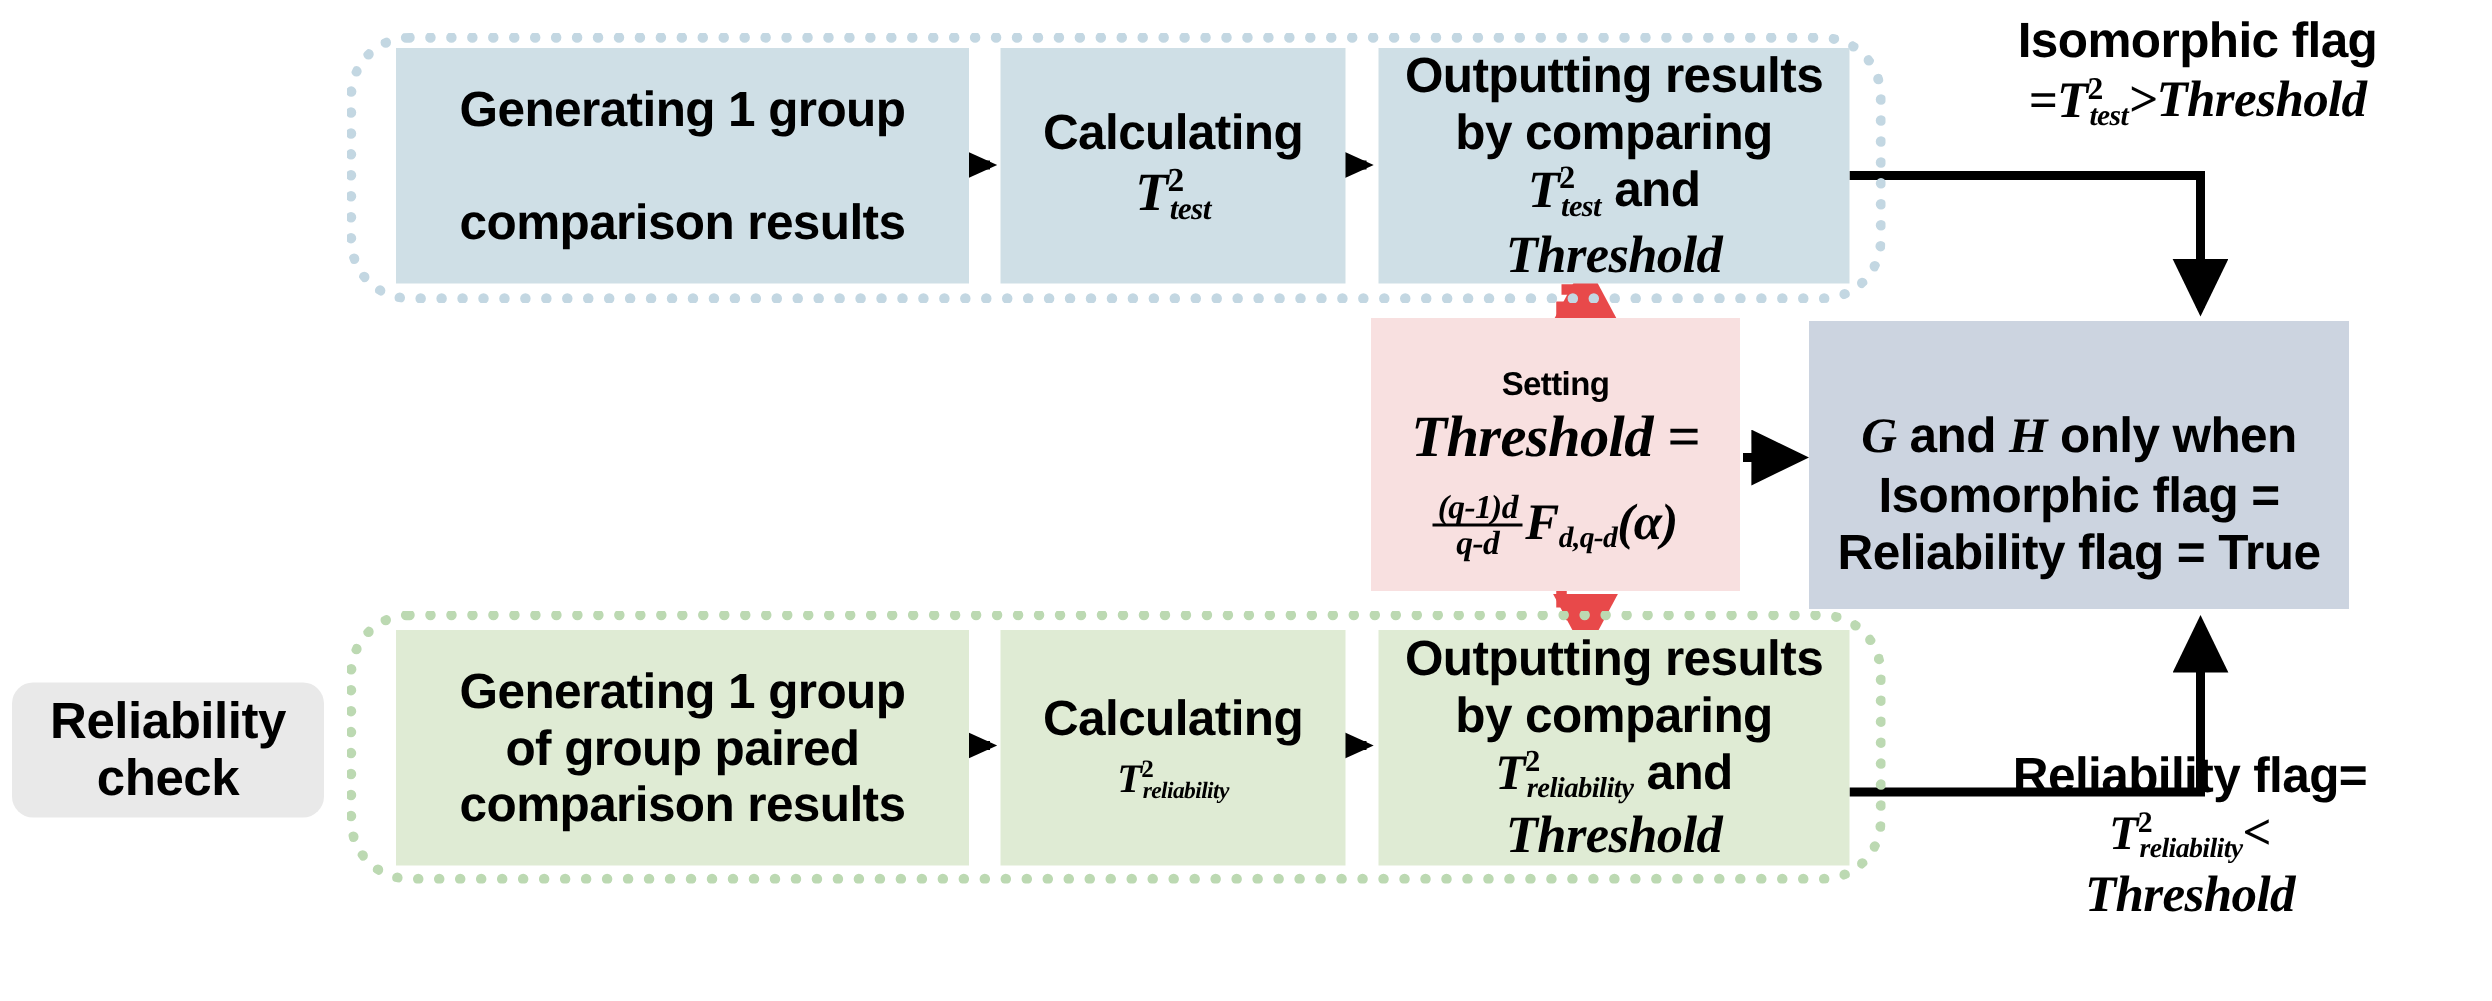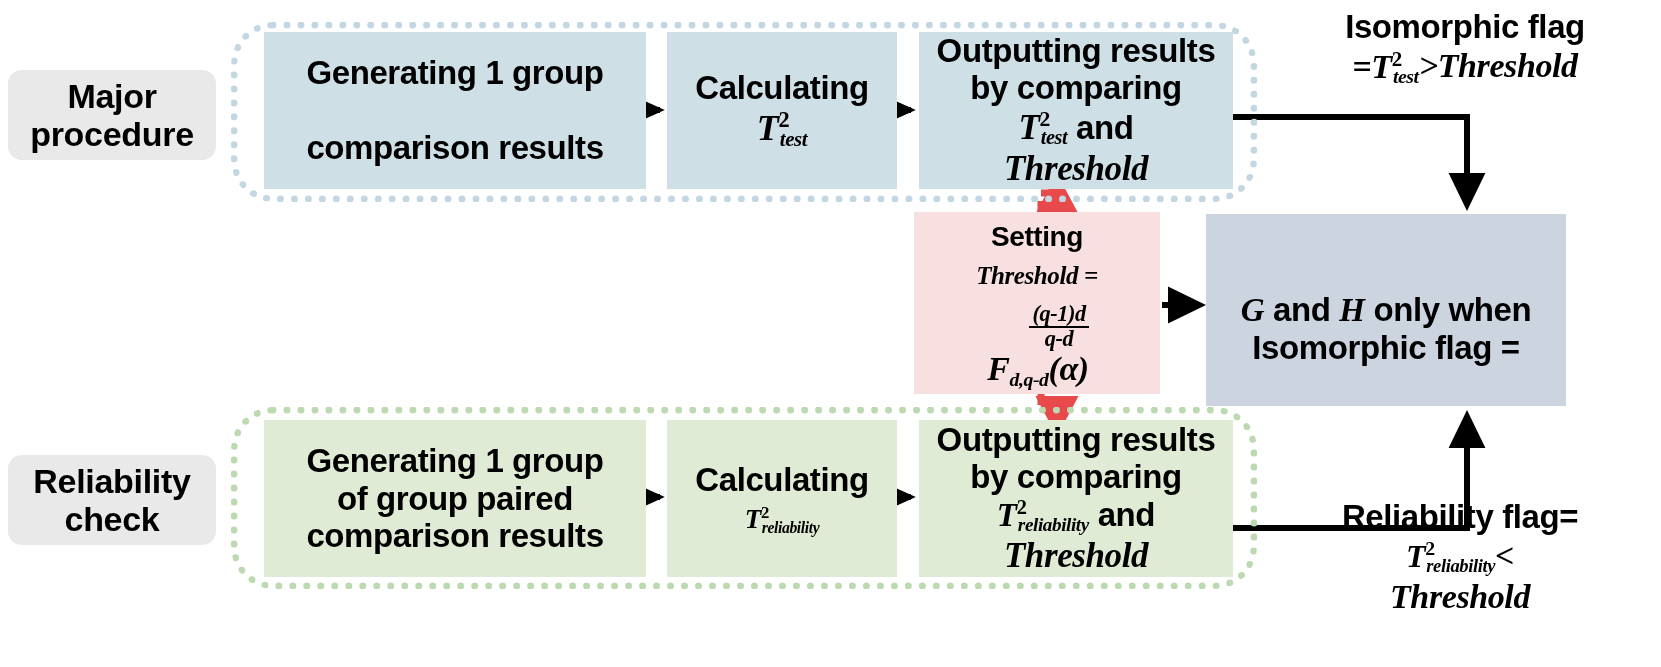--- a/index.html
+++ b/index.html
@@ -103,26 +103,20 @@
 
     <g>
       <path d="M1041,212 L1041,193 L1057,193 L1057,182" fill="none" stroke="#e8494a" stroke-width="7" stroke-dasharray="11 8" marker-end="url(#ahr)"></path>
     </g>
 
     <g>
       <path d="M1041,394 L1041,410 L1057,410 L1057,428" fill="none" stroke="#e8494a" stroke-width="7" stroke-dasharray="11 8" marker-end="url(#ahr)"></path>
     </g>
   </svg>
 
-  <div class="abs side-label" style="left:8px;top:70px;width:208px;height:90px;">
-    <span>
-      <span>Major</span><br>
-      <span>procedure</span>
-    </span>
-  </div>
 
   <div class="abs side-label" style="left:8px;top:455px;width:208px;height:90px;">
     <span>
       <span>Reliability</span><br>
       <span>check</span>
     </span>
   </div>
 
   <div class="abs group group-major" style="left:231px;top:22px;width:1026px;height:180px;"></div>
 
@@ -177,45 +171,46 @@
       <span>Outputting results</span><br>
       <span>by comparing</span><br>
       <span class="mi" style="font-size:33px;">
         <span>T</span><sup class="pw">2</sup><sub class="sb">reliability</sub></span><span style="font-family:'Liberation Sans',sans-serif;font-style:normal;">&nbsp;<span>and</span></span><br>
       <span class="mroman" style="font-size:35px;">Threshold</span>
     </span>
   </div>
 
   <div class="abs pbox pbox-pink" style="left:914px;top:212px;width:246px;height:182px;">
     <span style="display:block;">
-      <span style="font-size:28px;">Setting</span><br>
-      <span class="mroman" style="font-size:25px;">
+      <span style="font-size:22px;">Setting</span><br>
+      <span class="mroman" style="font-size:39px;">
         <span>Threshold</span>
         <span>=</span>
       </span><br>
-      <span style="display:inline-flex;align-items:flex-end;justify-content:center;font-size:31px;flex-direction:column;">
+      <span style="display:inline-flex;align-items:center;justify-content:center;font-size:31px;">
         <span class="frac">
           <span class="num">(q-1)d</span>
           <span class="den">q-d</span>
         </span>
         <span class="mi" style="font-size:34px;margin-left:2px;">
           <span>F</span><sub class="sb" style="margin-left:0;">d,q-d</sub><span>(</span><span>α</span><span>)</span>
         </span>
       </span>
     </span>
   </div>
 
   <div class="abs pbox pbox-gray" style="left:1206px;top:214px;width:360px;height:192px;">
     <span>
       <br>
       <span class="mi" style="font-size:33px;">G</span>
       <span>and</span>
       <span class="mi" style="font-size:33px;">H</span>
       <span>only when</span><br>
       <span>Isomorphic flag =</span><br>
+      <span>Reliability flag = True</span>
     </span>
   </div>
 
   <div class="abs ftext" style="left:1272px;top:8px;width:386px;height:92px;">
     <div>Isomorphic flag</div>
     <div style="white-space:nowrap;">
       <span class="mi" style="font-size:34px;"><span>=</span><span>T</span><sup class="pw">2</sup><sub class="sb">test</sub></span><span class="mi" style="font-size:34px;">&gt;</span><span class="mroman" style="font-size:34px;">Threshold</span>
     </div>
   </div>
 

